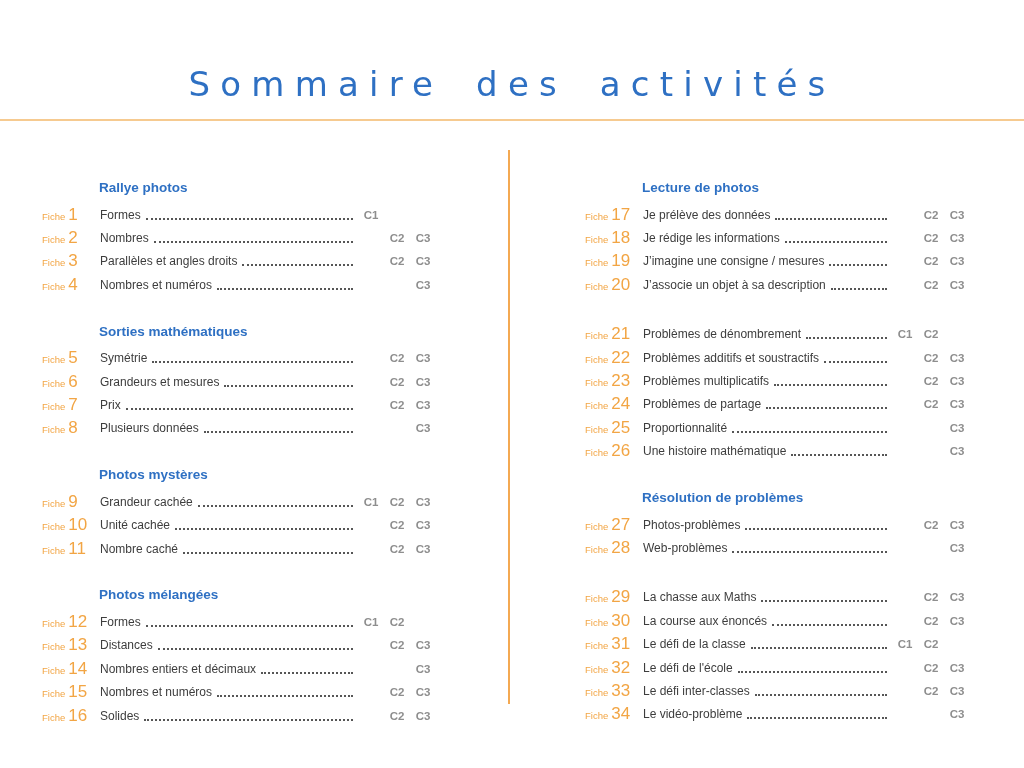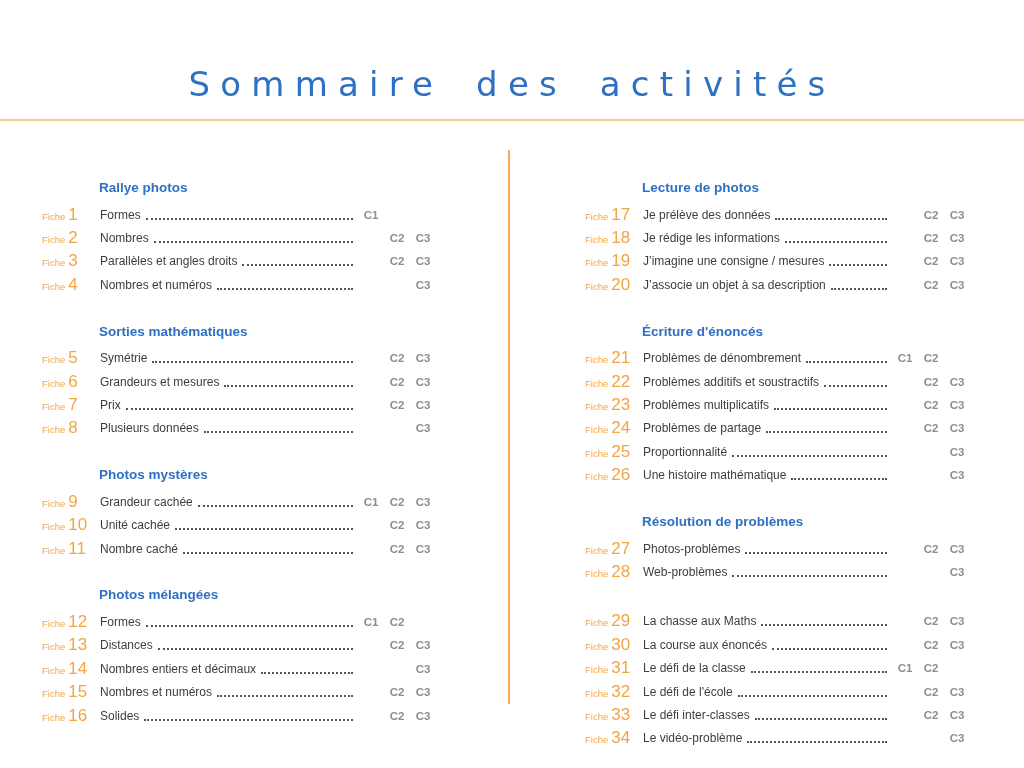--- a/index.html
+++ b/index.html
@@ -249,21 +249,20 @@
       <div class="toc-row">
         <span class="fiche-cell"><span class="fiche-word">Fiche</span><span class="fiche-num">20</span></span>
         <span class="entry-title">J’associe un objet à sa description</span>
         <span class="dotted-leader"></span>
         <span class="cycle-cell"></span>
         <span class="cycle-cell">C2</span>
         <span class="cycle-cell">C3</span>
       </div>
     </div>
     <div class="toc-section">
-      <div class="section-heading">Écriture d'énoncés</div>
       <div class="toc-row">
         <span class="fiche-cell"><span class="fiche-word">Fiche</span><span class="fiche-num">21</span></span>
         <span class="entry-title">Problèmes de dénombrement</span>
         <span class="dotted-leader"></span>
         <span class="cycle-cell">C1</span>
         <span class="cycle-cell">C2</span>
         <span class="cycle-cell"></span>
       </div>
       <div class="toc-row">
         <span class="fiche-cell"><span class="fiche-word">Fiche</span><span class="fiche-num">22</span></span>

